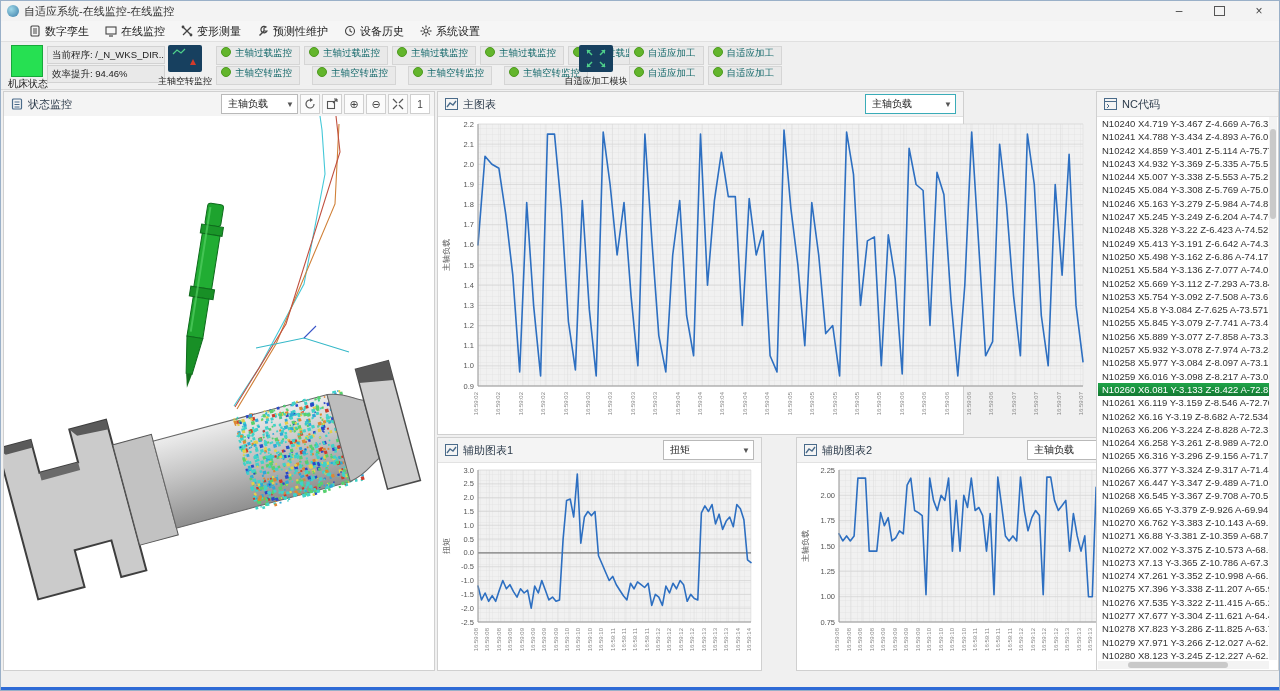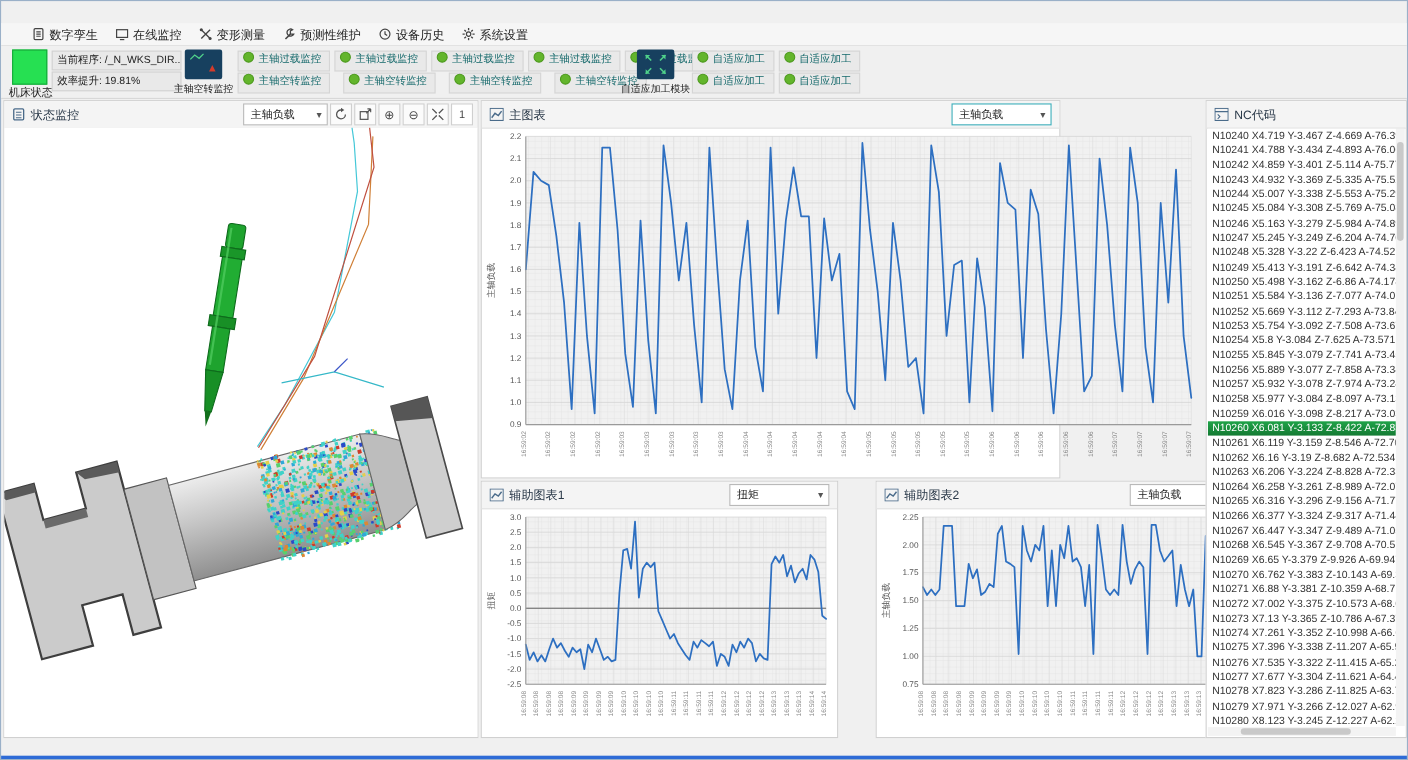--- a/index.html
+++ b/index.html
@@ -73,20 +73,31 @@
              border-top:1px solid #ddd;font-size:10px;color:#333;}
   #version{position:absolute;right:108px;top:2px;}
   #bottom-strip{position:absolute;left:0;top:686px;width:100%;height:5px;background:#2e6bd6;}
   #scene{position:absolute;left:0;top:24px;right:0;bottom:0;background:#fff;}
 </style>
 </head>
 <body>
 
 <div id="app">
 
+  <div id="titlebar">
+    <span id="app-icon"></span>
+    <span>自适应系统-在线监控-在线监控</span>
+    <div id="win-controls">
+      <div class="win-btn">–</div>
+      <div class="win-btn">
+          <span class="maxi-box"></span>
+        </div>
+      <div class="win-btn">×</div>
+    </div>
+  </div>
 
   <div id="menubar">
       <div class="menu-item">
         <span>
           <svg width="12" height="12">
             <rect x="2" y="1" width="8" height="10" rx="1" fill="none" stroke="#444" stroke-width="1.1"></rect>
             <line x1="4" y1="4" x2="8" y2="4" stroke="#444"></line>
             <line x1="4" y1="6" x2="8" y2="6" stroke="#444"></line>
             <line x1="4" y1="8" x2="8" y2="8" stroke="#444"></line>
           </svg>
@@ -148,21 +159,21 @@
           </svg>
         </span>
         <span>系统设置</span>
       </div>
     </div>
 
   <div id="toolbar">
     <div id="machine-status-swatch"></div>
     <div id="machine-status-label">机床状态</div>
     <div class="info-box" id="program-box">当前程序: /_N_WKS_DIR...</div>
-    <div class="info-box" id="efficiency-box">效率提升: 19.81%</div>
+    <div class="info-box" id="efficiency-box">效率提升: 94.46%</div>
 
     <div class="module-icon" id="abnormal-icon">
       <svg width="34" height="27">
           <polyline points="5,9 9,5 13,8 17,4" fill="none" stroke="#4fd08a" stroke-width="1.2"></polyline>
           <path d="M22 20 L28 20 L25 14 Z" fill="#d43b2b"></path>
         </svg>
     </div>
     <div class="module-label" id="abnormal-label">主轴空转监控</div>
 
     <div class="tb-row" id="overload-row">

